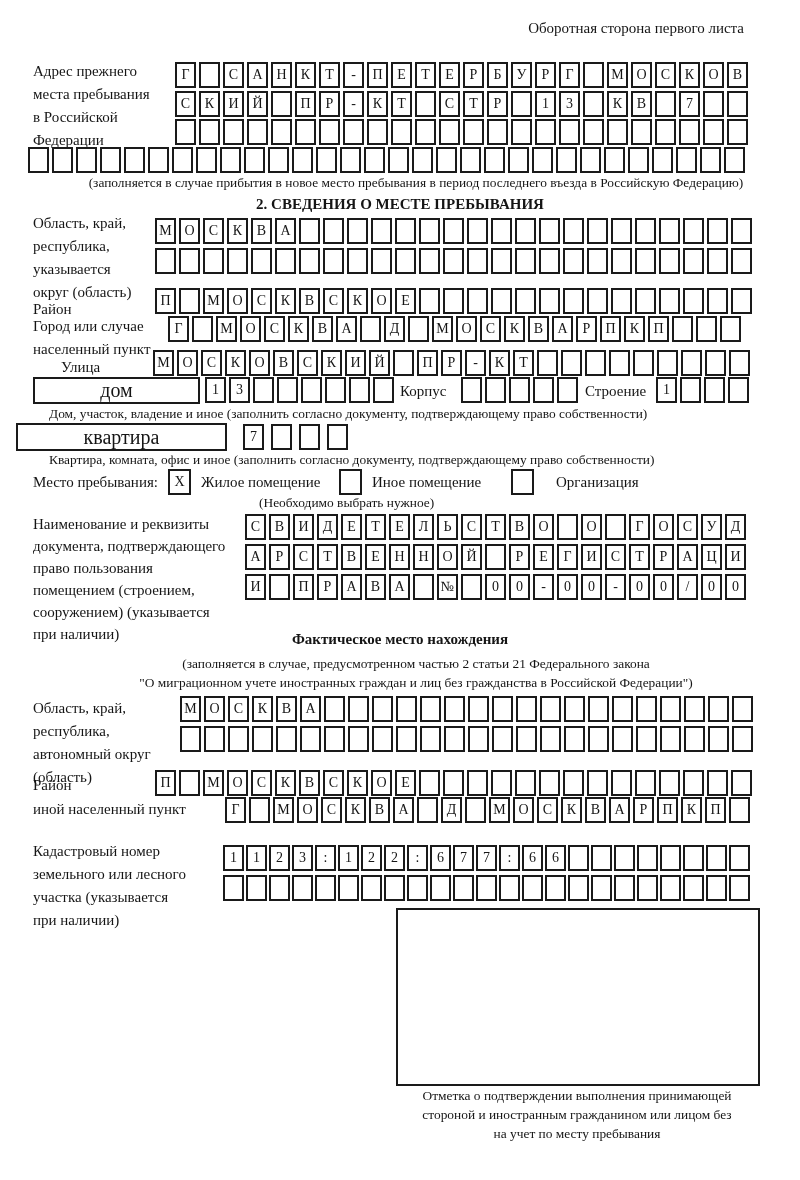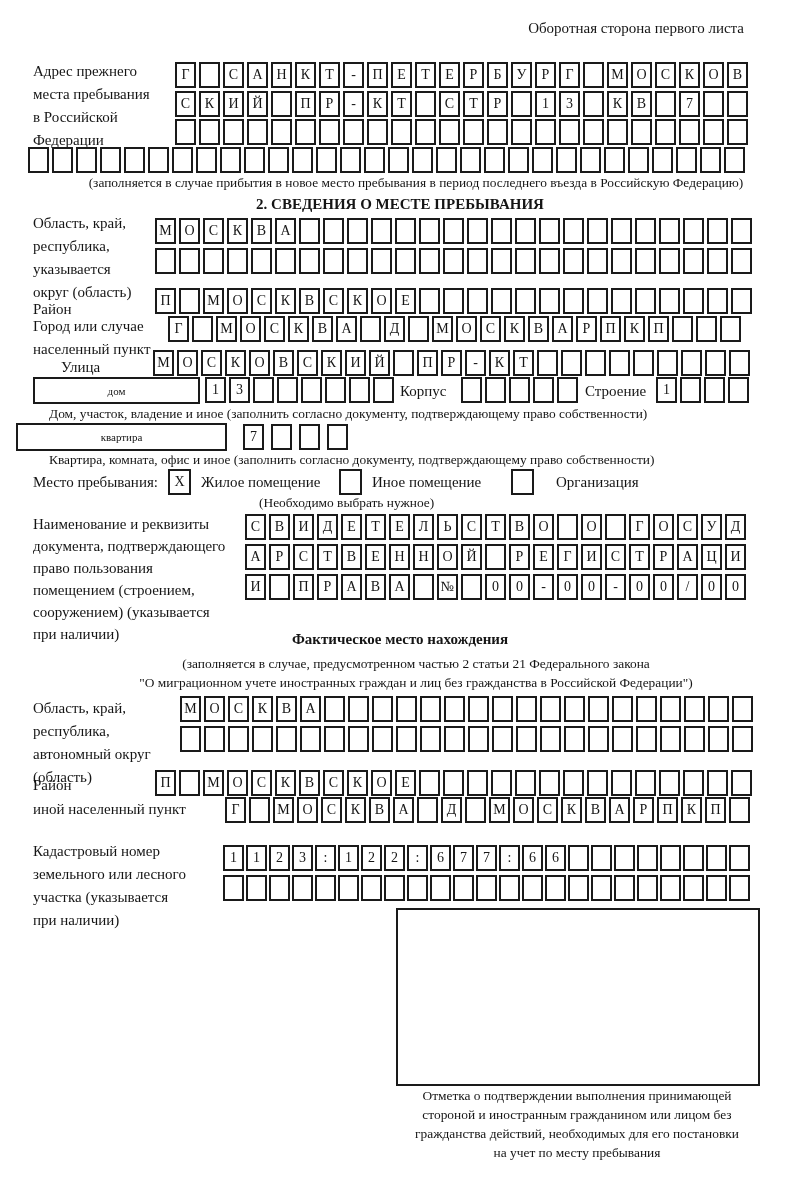--- a/index.html
+++ b/index.html
@@ -12,21 +12,21 @@
   .small{font-size:13.4px;margin-left:16px;}
   .center{position:absolute;left:0;width:800px;text-align:center;}
   .bold{font-weight:bold;}
   .cellrow{position:absolute;white-space:nowrap;}
   .cell{display:inline-flex;align-items:center;justify-content:center;box-sizing:border-box;
         width:21px;height:26px;border:2px solid #1a1a1a;margin-right:3px;font-size:14px;
         background:#fff;vertical-align:top;}
   .cellrow.narrow .cell{margin-right:2px;}
   .cellrow.wide .cell{margin-right:7px;}
   .boxlabel{position:absolute;box-sizing:border-box;border:2px solid #1a1a1a;background:#fff;
-        display:flex;align-items:center;justify-content:center;font-size:11px;}
+        display:flex;align-items:center;justify-content:center;font-size:20px;}
   .chk{position:absolute;box-sizing:border-box;width:23px;height:26px;border:2px solid #1a1a1a;
         display:flex;align-items:center;justify-content:center;font-size:14px;background:#fff;}
   .stamp{position:absolute;border:2px solid #1a1a1a;background:#fff;}
   .caption{position:absolute;text-align:center;font-size:13.4px;line-height:19px;}
 </style>
 </head>
 <body>
 
 <div class="page">
 
@@ -127,17 +127,16 @@
       <div>участка (указывается</div>
       <div>при наличии)</div>
     </div>
   <div class="cellrow narrow" style="left:223px;top:845px;"><span class="cell">1</span><span class="cell">1</span><span class="cell">2</span><span class="cell">3</span><span class="cell">:</span><span class="cell">1</span><span class="cell">2</span><span class="cell">2</span><span class="cell">:</span><span class="cell">6</span><span class="cell">7</span><span class="cell">7</span><span class="cell">:</span><span class="cell">6</span><span class="cell">6</span><span class="cell"></span><span class="cell"></span><span class="cell"></span><span class="cell"></span><span class="cell"></span><span class="cell"></span><span class="cell"></span><span class="cell"></span></div>
   <div class="cellrow narrow" style="left:223px;top:875px;"><span class="cell"></span><span class="cell"></span><span class="cell"></span><span class="cell"></span><span class="cell"></span><span class="cell"></span><span class="cell"></span><span class="cell"></span><span class="cell"></span><span class="cell"></span><span class="cell"></span><span class="cell"></span><span class="cell"></span><span class="cell"></span><span class="cell"></span><span class="cell"></span><span class="cell"></span><span class="cell"></span><span class="cell"></span><span class="cell"></span><span class="cell"></span><span class="cell"></span><span class="cell"></span></div>
 
   <div class="stamp" style="left:396px;top:908px;width:360px;height:174px;"></div>
   <div class="caption" style="left:388px;top:1086px;width:378px;">
       <div>Отметка о подтверждении выполнения принимающей</div>
       <div>стороной и иностранным гражданином или лицом без</div>
-      <div>гражданства действий, необходимых для его постановки</div>
       <div>на учет по месту пребывания</div>
     </div>
 
 </div>
 
 </body></html>

